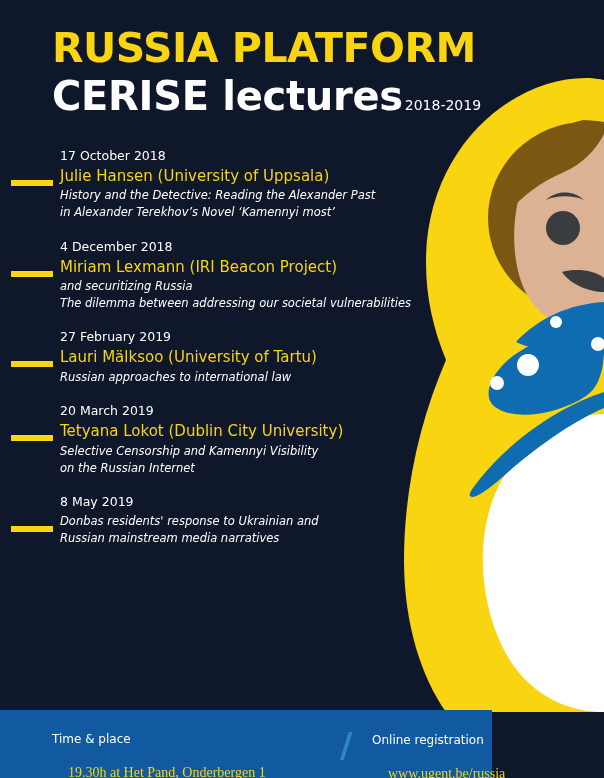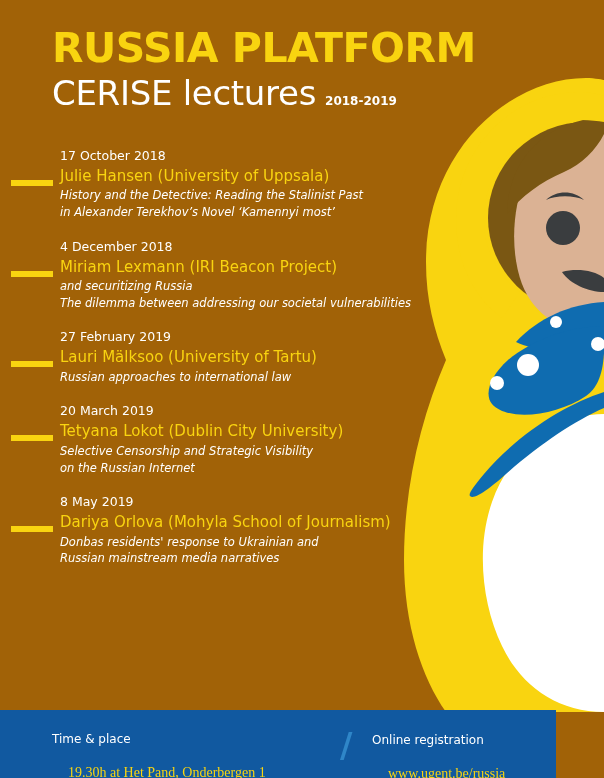--- a/index.html
+++ b/index.html
@@ -9,21 +9,21 @@
   body {
     width: 604px;
     height: 778px;
     overflow: hidden;
     font-family: "Liberation Sans", sans-serif;
   }
   #poster {
     position: relative;
     width: 604px;
     height: 778px;
-    background: #a16207;
+    background: #0f172a;
     overflow: hidden;
   }
 
   
   #doll {
     position: absolute;
     top: 0;
     left: 360px;
     width: 244px;
     height: 712px;
@@ -46,34 +46,34 @@
     margin: 0;
     white-space: nowrap;
   }
   #subtitle-row {
     display: flex;
     align-items: baseline;
     margin-top: 7px;
   }
   #title-sub {
     font-family: "DejaVu Sans", sans-serif;
-    font-size: 34px;
+    font-size: 40px;
+    font-weight: bold;
+    letter-spacing: -0.3px;
+    color: #ffffff;
+    line-height: 1;
+    margin: 0;
+    white-space: nowrap;
+  }
+  #title-years {
+    font-family: "DejaVu Sans", sans-serif;
+    font-size: 14px;
     font-weight: normal;
-    letter-spacing: -0.3px;
-    color: #ffffff;
-    line-height: 1;
-    margin: 0;
-    white-space: nowrap;
-  }
-  #title-years {
-    font-family: "DejaVu Sans", sans-serif;
-    font-size: 12px;
-    font-weight: bold;
-    color: #ffffff;
-    margin-left: 9px;
+    color: #ffffff;
+    margin-left: 2px;
     white-space: nowrap;
   }
 
   
   #lectures {
     position: absolute;
     left: 0;
     top: 148px;
     width: 420px;
     z-index: 5;
@@ -119,21 +119,21 @@
   .lecture-desc .dline {
     display: block;
     white-space: nowrap;
   }
 
   
   #footer {
     position: absolute;
     left: 0;
     bottom: 0;
-    width: 556px;
+    width: 492px;
     height: 68px;
     background: #1159a0;
     z-index: 8;
   }
   #footer-inner {
     position: relative;
     height: 100%;
     display: flex;
     align-items: center;
   }
@@ -219,21 +219,21 @@
     </div>
   </div>
 
   <div id="lectures">
 
     <div class="lecture">
       <span class="lecture-dash"></span>
       <p class="lecture-date">17 October 2018</p>
       <p class="lecture-speaker">Julie Hansen (University of Uppsala)</p>
       <p class="lecture-desc">
-        <span class="dline">History and the Detective: Reading the Stalinist Past</span>
+        <span class="dline">History and the Detective: Reading the Alexander Past</span>
         <span class="dline">in Alexander Terekhov’s Novel ‘Kamennyi most’</span>
       </p>
     </div>
 
 
     <div class="lecture">
       <span class="lecture-dash"></span>
       <p class="lecture-date">4 December 2018</p>
       <p class="lecture-speaker">Miriam Lexmann (IRI Beacon Project)</p>
       <p class="lecture-desc">
@@ -249,29 +249,28 @@
       <p class="lecture-desc">
         <span class="dline">Russian approaches to international law</span>
       </p>
     </div>
 
     <div class="lecture">
       <span class="lecture-dash"></span>
       <p class="lecture-date">20 March 2019</p>
       <p class="lecture-speaker">Tetyana Lokot (Dublin City University)</p>
       <p class="lecture-desc">
-        <span class="dline">Selective Censorship and Strategic Visibility</span>
+        <span class="dline">Selective Censorship and Kamennyi Visibility</span>
         <span class="dline">on the Russian Internet</span>
       </p>
     </div>
 
     <div class="lecture">
       <span class="lecture-dash"></span>
       <p class="lecture-date">8 May 2019</p>
-      <p class="lecture-speaker">Dariya Orlova (Mohyla School of Journalism)</p>
       <p class="lecture-desc">
         <span class="dline">Donbas residents' response to Ukrainian and</span>
         <span class="dline">Russian mainstream media narratives</span>
       </p>
     </div>
 
   </div>
 
   <div id="footer">
     <div id="footer-inner">

